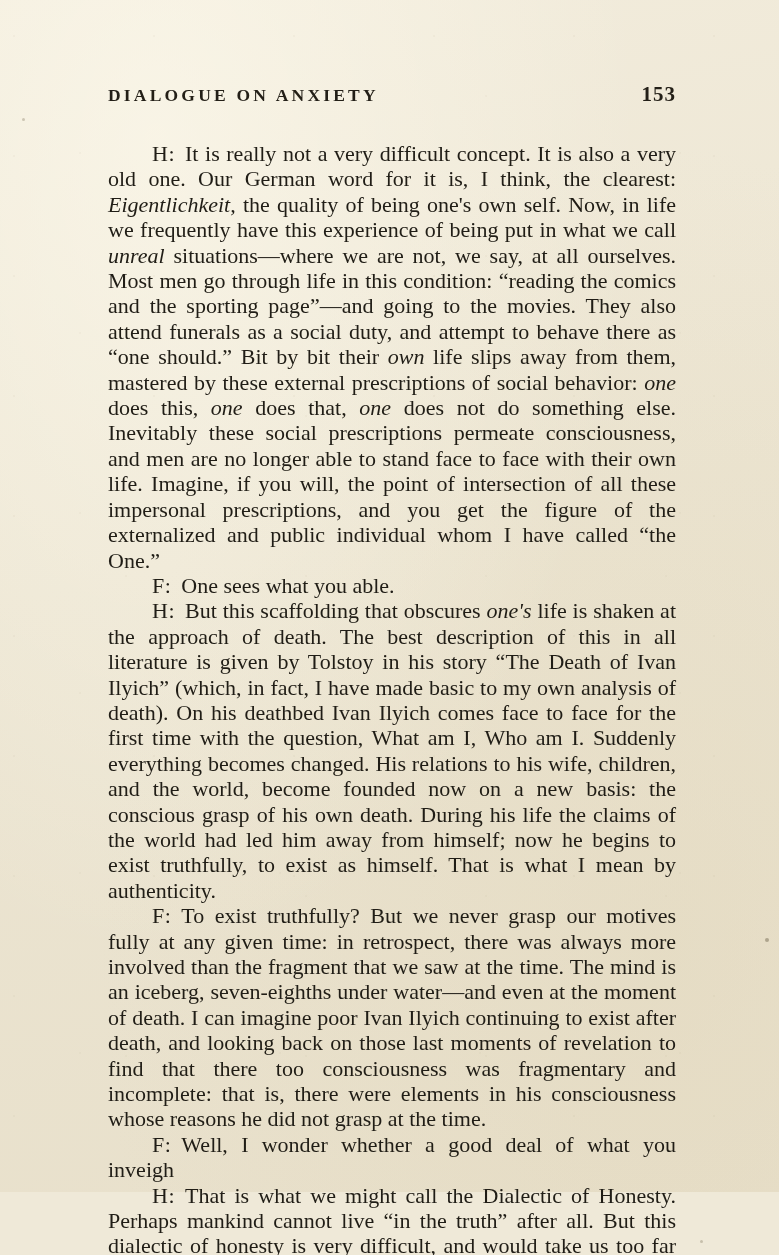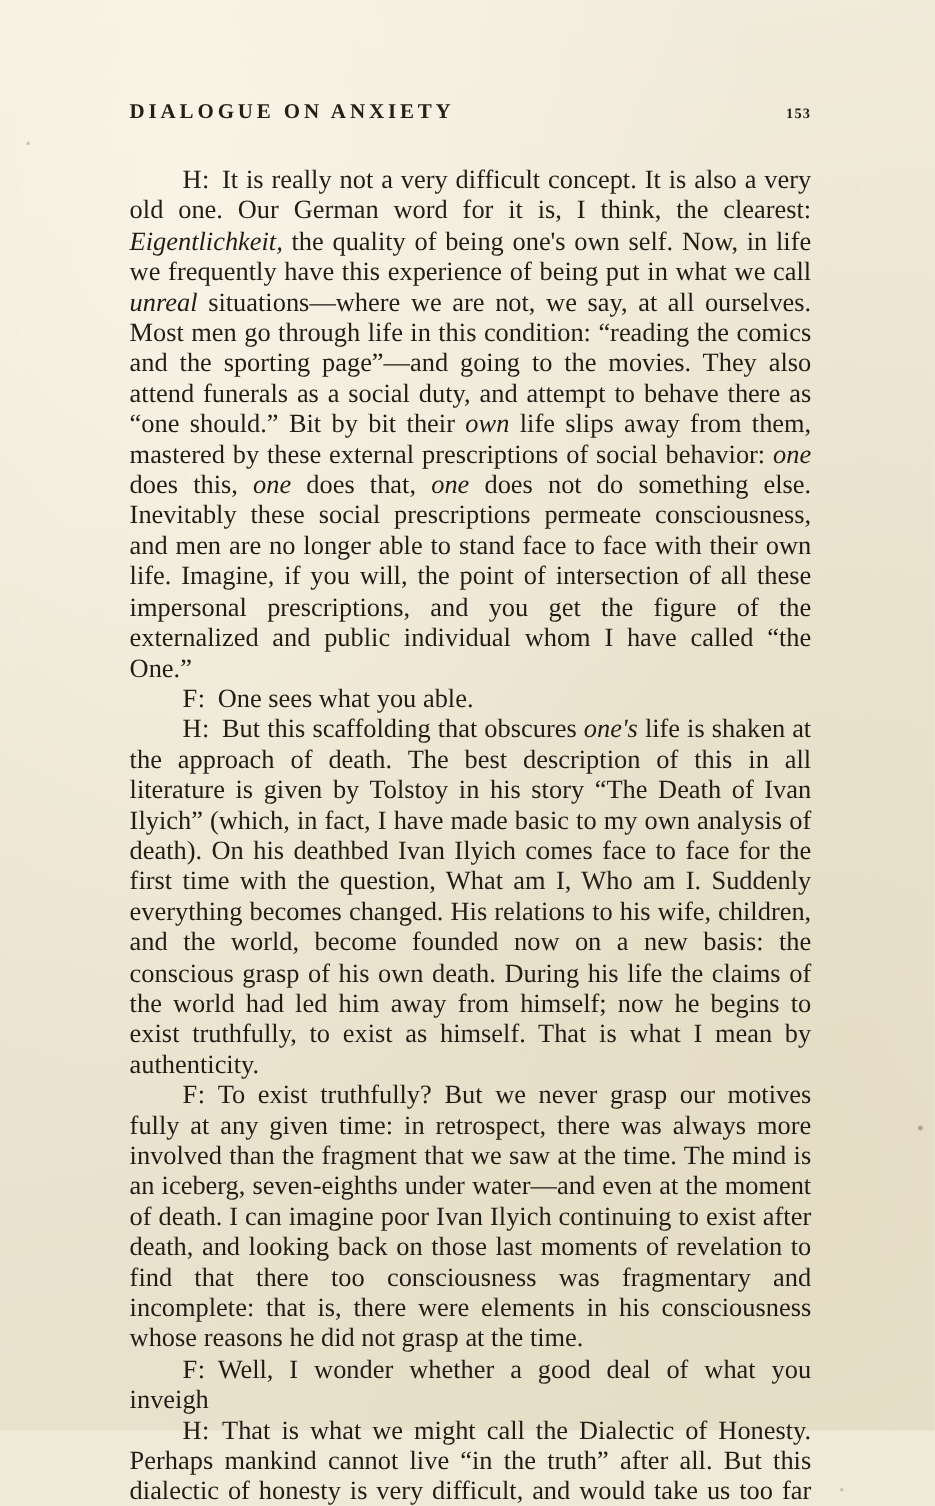--- a/index.html
+++ b/index.html
@@ -48,21 +48,21 @@
     justify-content: space-between;
     margin-bottom: 34px;
   }
   .running-head .title {
     font-size: 17.5px;
     letter-spacing: 3.2px;
     font-weight: 600;
     color: #231f17;
   }
   .running-head .folio {
-    font-size: 12px;
+    font-size: 21px;
     letter-spacing: 1px;
     font-weight: 600;
     color: #231f17;
   }
   .body-text {
     font-size: 22px;
     line-height: 25.4px;
     text-align: justify;
     text-justify: inter-word;
     color: #201d16;

